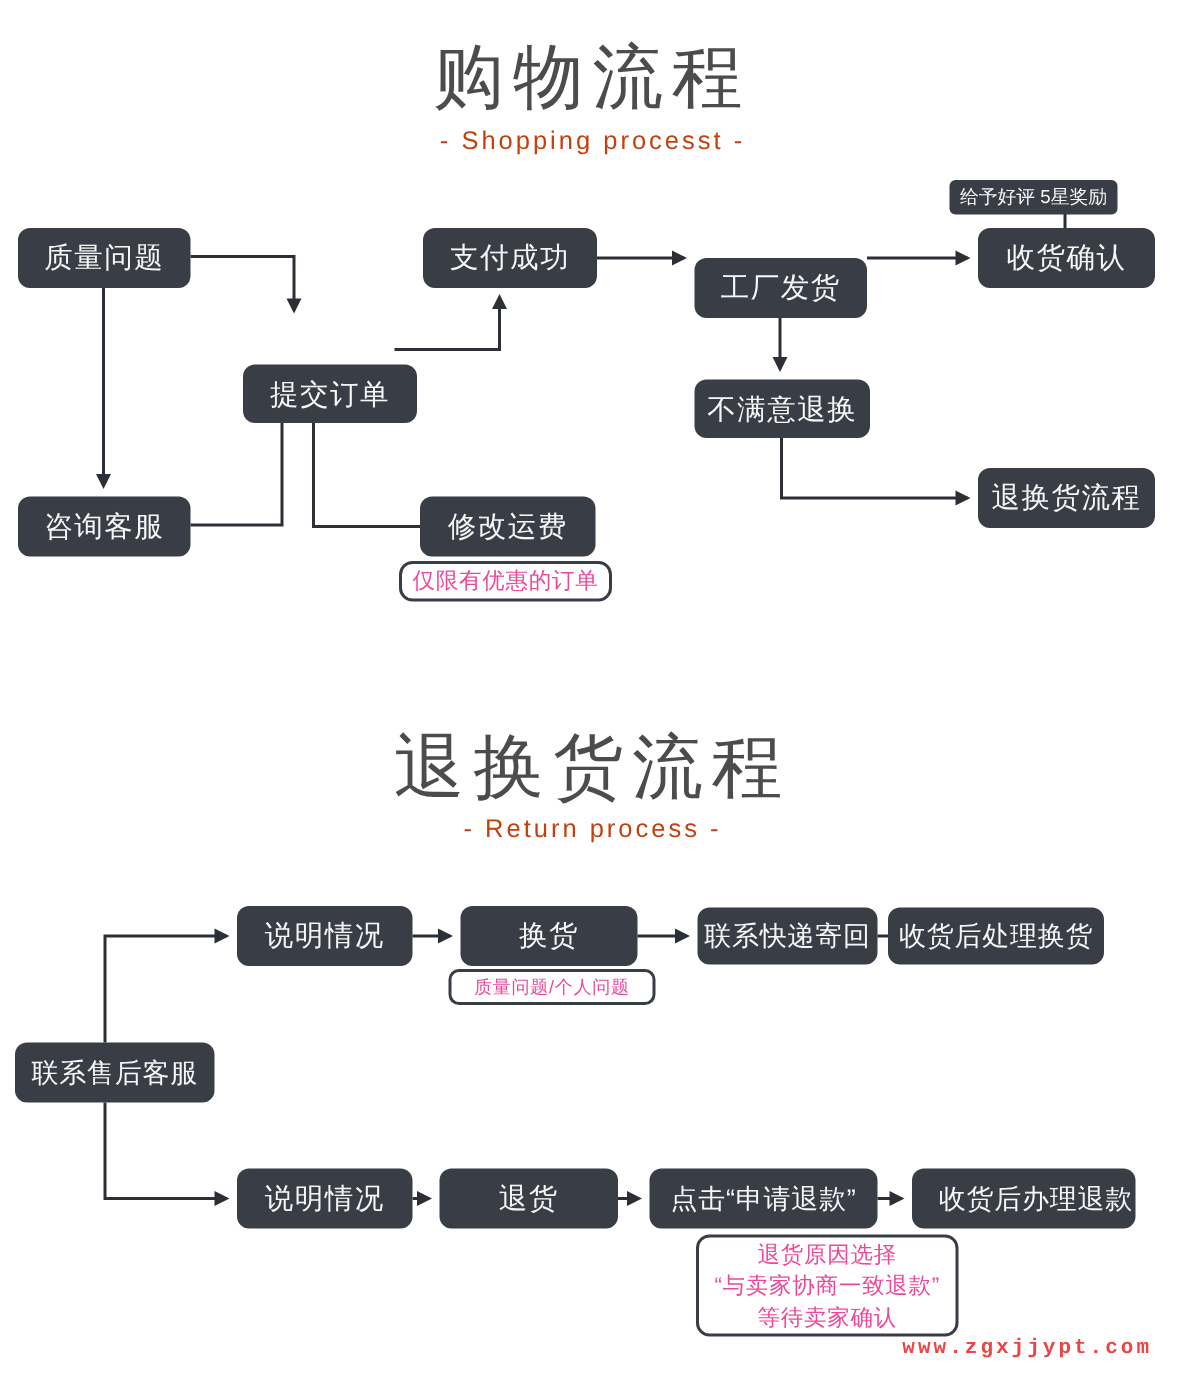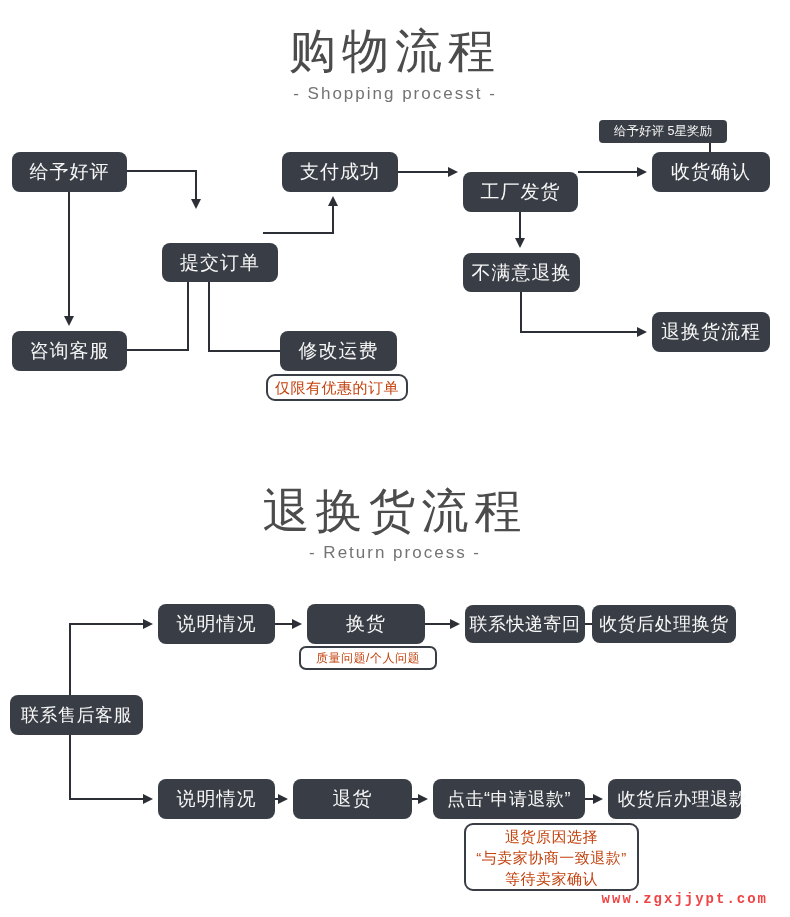--- a/index.html
+++ b/index.html
@@ -7,31 +7,31 @@
     position:relative;width:790px;height:917px;background:#ffffff;
     font-family:"Liberation Sans","DejaVu Sans",sans-serif;overflow:hidden;
   }
   #connectors{position:absolute;left:0;top:0;z-index:1;}
   .title{
     position:absolute;left:0;width:790px;text-align:center;z-index:2;
     color:#4c4c4c;font-weight:200;font-size:47px;letter-spacing:6px;line-height:1.15;
   }
   .subtitle{
     position:absolute;left:0;width:790px;text-align:center;z-index:2;
-    color:#737373;font-weight:300;font-size:17px;letter-spacing:2px;
+    color:#c2410c;font-weight:300;font-size:17px;letter-spacing:2px;
   }
   .node{
     position:absolute;z-index:2;background:#393d45;color:#f7f7f7;
     border-radius:8px;display:flex;align-items:center;justify-content:center;
     font-size:19px;letter-spacing:1px;white-space:nowrap;box-sizing:border-box;
   }
   .node.tight{font-size:18px;letter-spacing:0.5px;}
   .node.mini{font-size:12.5px;letter-spacing:0;border-radius:4px;}
   .note{
-    position:absolute;z-index:2;background:#ffffff;color:#c2410c;
+    position:absolute;z-index:2;background:#ffffff;color:#ec4899;
     border:2px solid #393d45;border-radius:9px;box-sizing:border-box;
     display:flex;flex-direction:column;align-items:center;justify-content:center;
     font-size:15px;letter-spacing:0.5px;white-space:nowrap;line-height:21px;
   }
   .watermark{
     position:absolute;right:22px;bottom:10px;z-index:2;color:#ef4444;
     font-family:"Liberation Mono","DejaVu Sans Mono",monospace;
     font-size:14px;font-weight:bold;letter-spacing:2px;
   }
 </style>
@@ -66,47 +66,47 @@
       <line x1="585" y1="624" x2="601" y2="624" marker-end="url(#arrow)"></line>
       <line x1="275" y1="799" x2="286" y2="799" marker-end="url(#arrow)"></line>
       <line x1="412" y1="799" x2="426" y2="799" marker-end="url(#arrow)"></line>
       <line x1="585" y1="799" x2="601" y2="799" marker-end="url(#arrow)"></line>
     </g>
   </svg>
 
   <div class="title" style="top:24px;">购物流程</div>
   <div class="subtitle" style="top:84px;">- Shopping processt -</div>
 
-  <div class="node" style="left:12px;top:152px;width:115px;height:40px;">给予好评</div>
+  <div class="node" style="left:12px;top:152px;width:115px;height:40px;">质量问题</div>
   <div class="node" style="left:162px;top:213px;width:116px;height:39px;margin-top:30px;">提交订单</div>
   <div class="node" style="left:282px;top:152px;width:116px;height:40px;">支付成功</div>
   <div class="node" style="left:463px;top:152px;width:115px;height:40px;margin-top:20px;">工厂发货</div>
   <div class="node" style="left:652px;top:152px;width:118px;height:40px;">收货确认</div>
-  <div class="node mini" style="left:599px;top:120px;width:128px;height:23px;">给予好评 5星奖励</div>
+  <div class="node mini" style="left:633px;top:120px;width:112px;height:23px;">给予好评 5星奖励</div>
   <div class="node" style="left:12px;top:331px;width:115px;height:40px;">咨询客服</div>
   <div class="node" style="left:280px;top:331px;width:117px;height:40px;">修改运费</div>
   <div class="note" style="left:266px;top:374px;width:142px;height:27px;">仅限有优惠的订单</div>
   <div class="node" style="left:463px;top:253px;width:117px;height:39px;">不满意退换</div>
   <div class="node" style="left:652px;top:312px;width:118px;height:40px;">退换货流程</div>
 
   <div class="title" style="top:484px;">退换货流程</div>
   <div class="subtitle" style="top:543px;">- Return process -</div>
 
   <div class="node tight" style="left:10px;top:695px;width:133px;height:40px;">联系售后客服</div>
 
   <div class="node" style="left:158px;top:604px;width:117px;height:40px;">说明情况</div>
   <div class="node" style="left:307px;top:604px;width:118px;height:40px;">换货</div>
   <div class="note" style="left:299px;top:646px;width:138px;height:24px;font-size:12px;border-radius:7px;">质量问题/个人问题</div>
   <div class="node tight" style="left:465px;top:605px;width:120px;height:38px;">联系快递寄回</div>
   <div class="node tight" style="left:592px;top:605px;width:144px;height:38px;">收货后处理换货</div>
 
   <div class="node" style="left:158px;top:779px;width:117px;height:40px;">说明情况</div>
   <div class="node" style="left:293px;top:779px;width:119px;height:40px;">退货</div>
   <div class="node tight" style="left:433px;top:779px;width:152px;height:40px;">点击“申请退款”</div>
-  <div class="node tight" style="left:608px;top:779px;width:133px;height:40px;padding-left:16px;">收货后办理退款</div>
+  <div class="node tight" style="left:608px;top:779px;width:149px;height:40px;padding-left:16px;">收货后办理退款</div>
 
   <div class="note" style="left:417px;top:823px;width:175px;height:68px;margin-left:47px;">
     <span>退货原因选择</span>
     <span>“与卖家协商一致退款”</span>
     <span>等待卖家确认</span>
   </div>
 
   <div class="watermark">www.zgxjjypt.com</div>
 </div>
 

